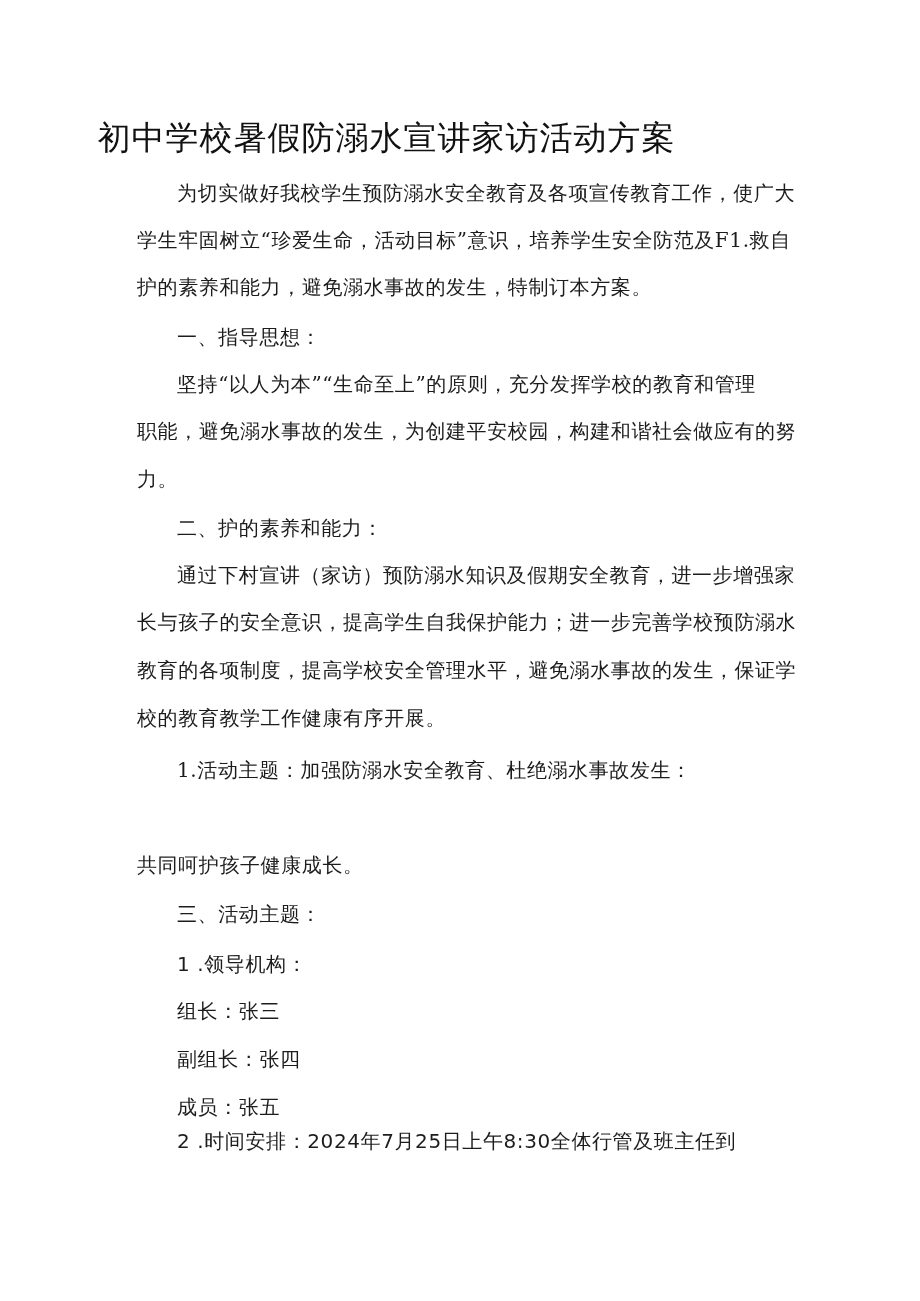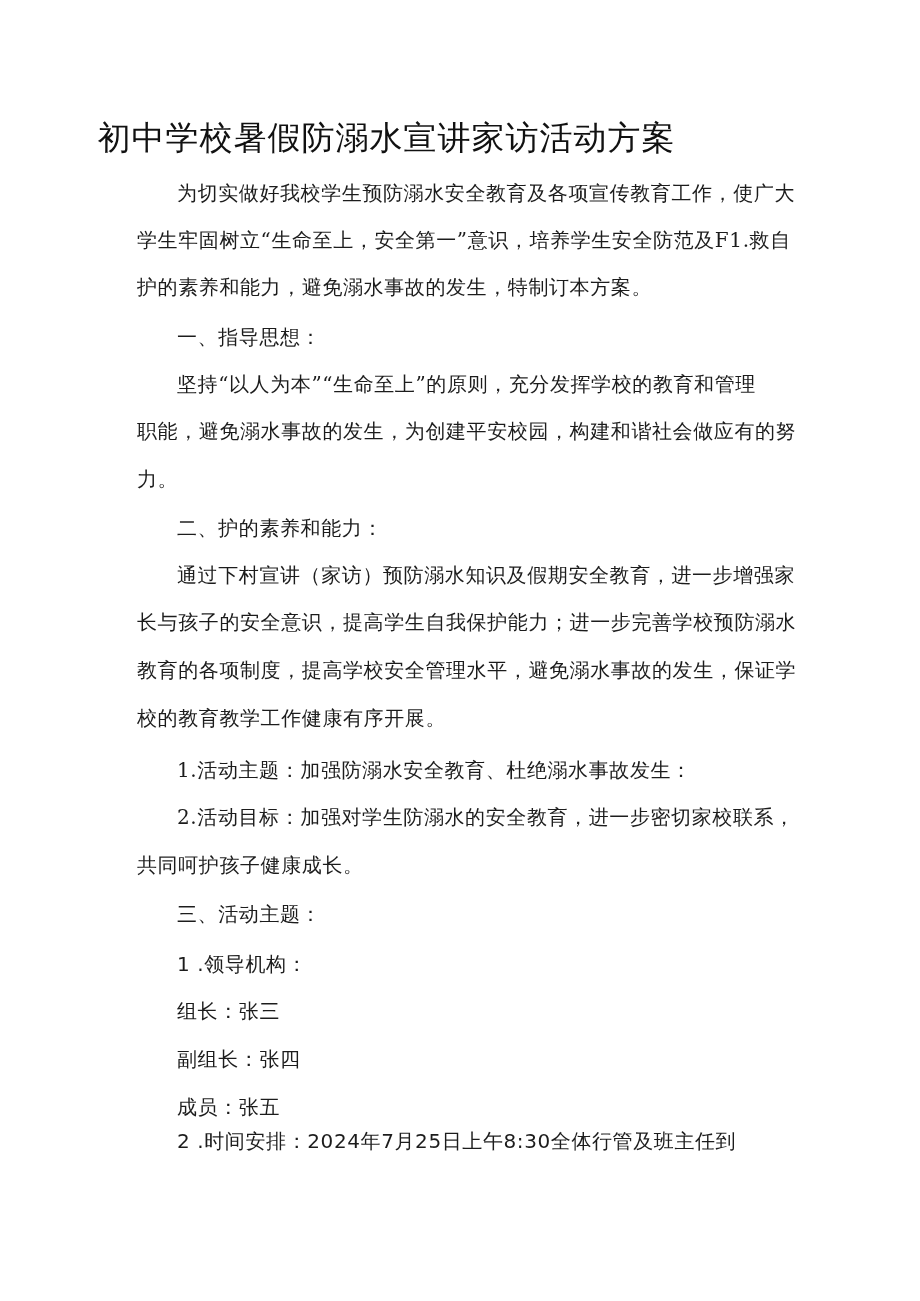--- a/index.html
+++ b/index.html
@@ -13,36 +13,35 @@
   .indent { left: 177px; }
   .sans { font-family: "DejaVu Sans", "Liberation Sans", sans-serif; }
 </style>
 </head>
 <body>
 
 <div class="page">
   <div class="title">初中学校暑假防溺水宣讲家访活动方案</div>
 
   <div class="line indent" style="top:178px">为切实做好我校学生预防溺水安全教育及各项宣传教育工作，使广大</div>
-  <div class="line" style="top:225px">学生牢固树立“生命至上，安全第一”意识，培养学生安全防范及F1.救自</div>
+  <div class="line" style="top:225px">学生牢固树立“珍爱生命，活动目标”意识，培养学生安全防范及F1.救自</div>
   <div class="line" style="top:272px">护的素养和能力，避免溺水事故的发生，特制订本方案。</div>
 
   <div class="line indent" style="top:322px">一、指导思想：</div>
   <div class="line" style="top:416px">职能，避免溺水事故的发生，为创建平安校园，构建和谐社会做应有的努</div>
   <div class="line indent" style="top:369px">坚持“以人为本”“生命至上”的原则，充分发挥学校的教育和管理</div>
   <div class="line" style="top:464px">力。</div>
 
   <div class="line indent" style="top:513px">二、护的素养和能力：</div>
   <div class="line indent" style="top:560px">通过下村宣讲（家访）预防溺水知识及假期安全教育，进一步增强家</div>
   <div class="line" style="top:655px">教育的各项制度，提高学校安全管理水平，避免溺水事故的发生，保证学</div>
   <div class="line" style="top:607px">长与孩子的安全意识，提高学生自我保护能力；进一步完善学校预防溺水</div>
   <div class="line" style="top:703px">校的教育教学工作健康有序开展。</div>
 
   <div class="line indent" style="top:755px">1.活动主题：加强防溺水安全教育、杜绝溺水事故发生：</div>
-  <div class="line indent" style="top:802px">2.活动目标：加强对学生防溺水的安全教育，进一步密切家校联系，</div>
   <div class="line" style="top:850px">共同呵护孩子健康成长。</div>
 
   <div class="line indent" style="top:899px">三、活动主题：</div>
   <div class="line indent sans" style="top:949px">1 .领导机构：</div>
   <div class="line indent" style="top:996px">组长：张三</div>
   <div class="line indent" style="top:1044px">副组长：张四</div>
   <div class="line indent" style="top:1092px">成员：张五</div>
   <div class="line indent sans" style="top:1126px">2 .时间安排：2024年7月25日上午8:30全体行管及班主任到</div>
 </div>
 

